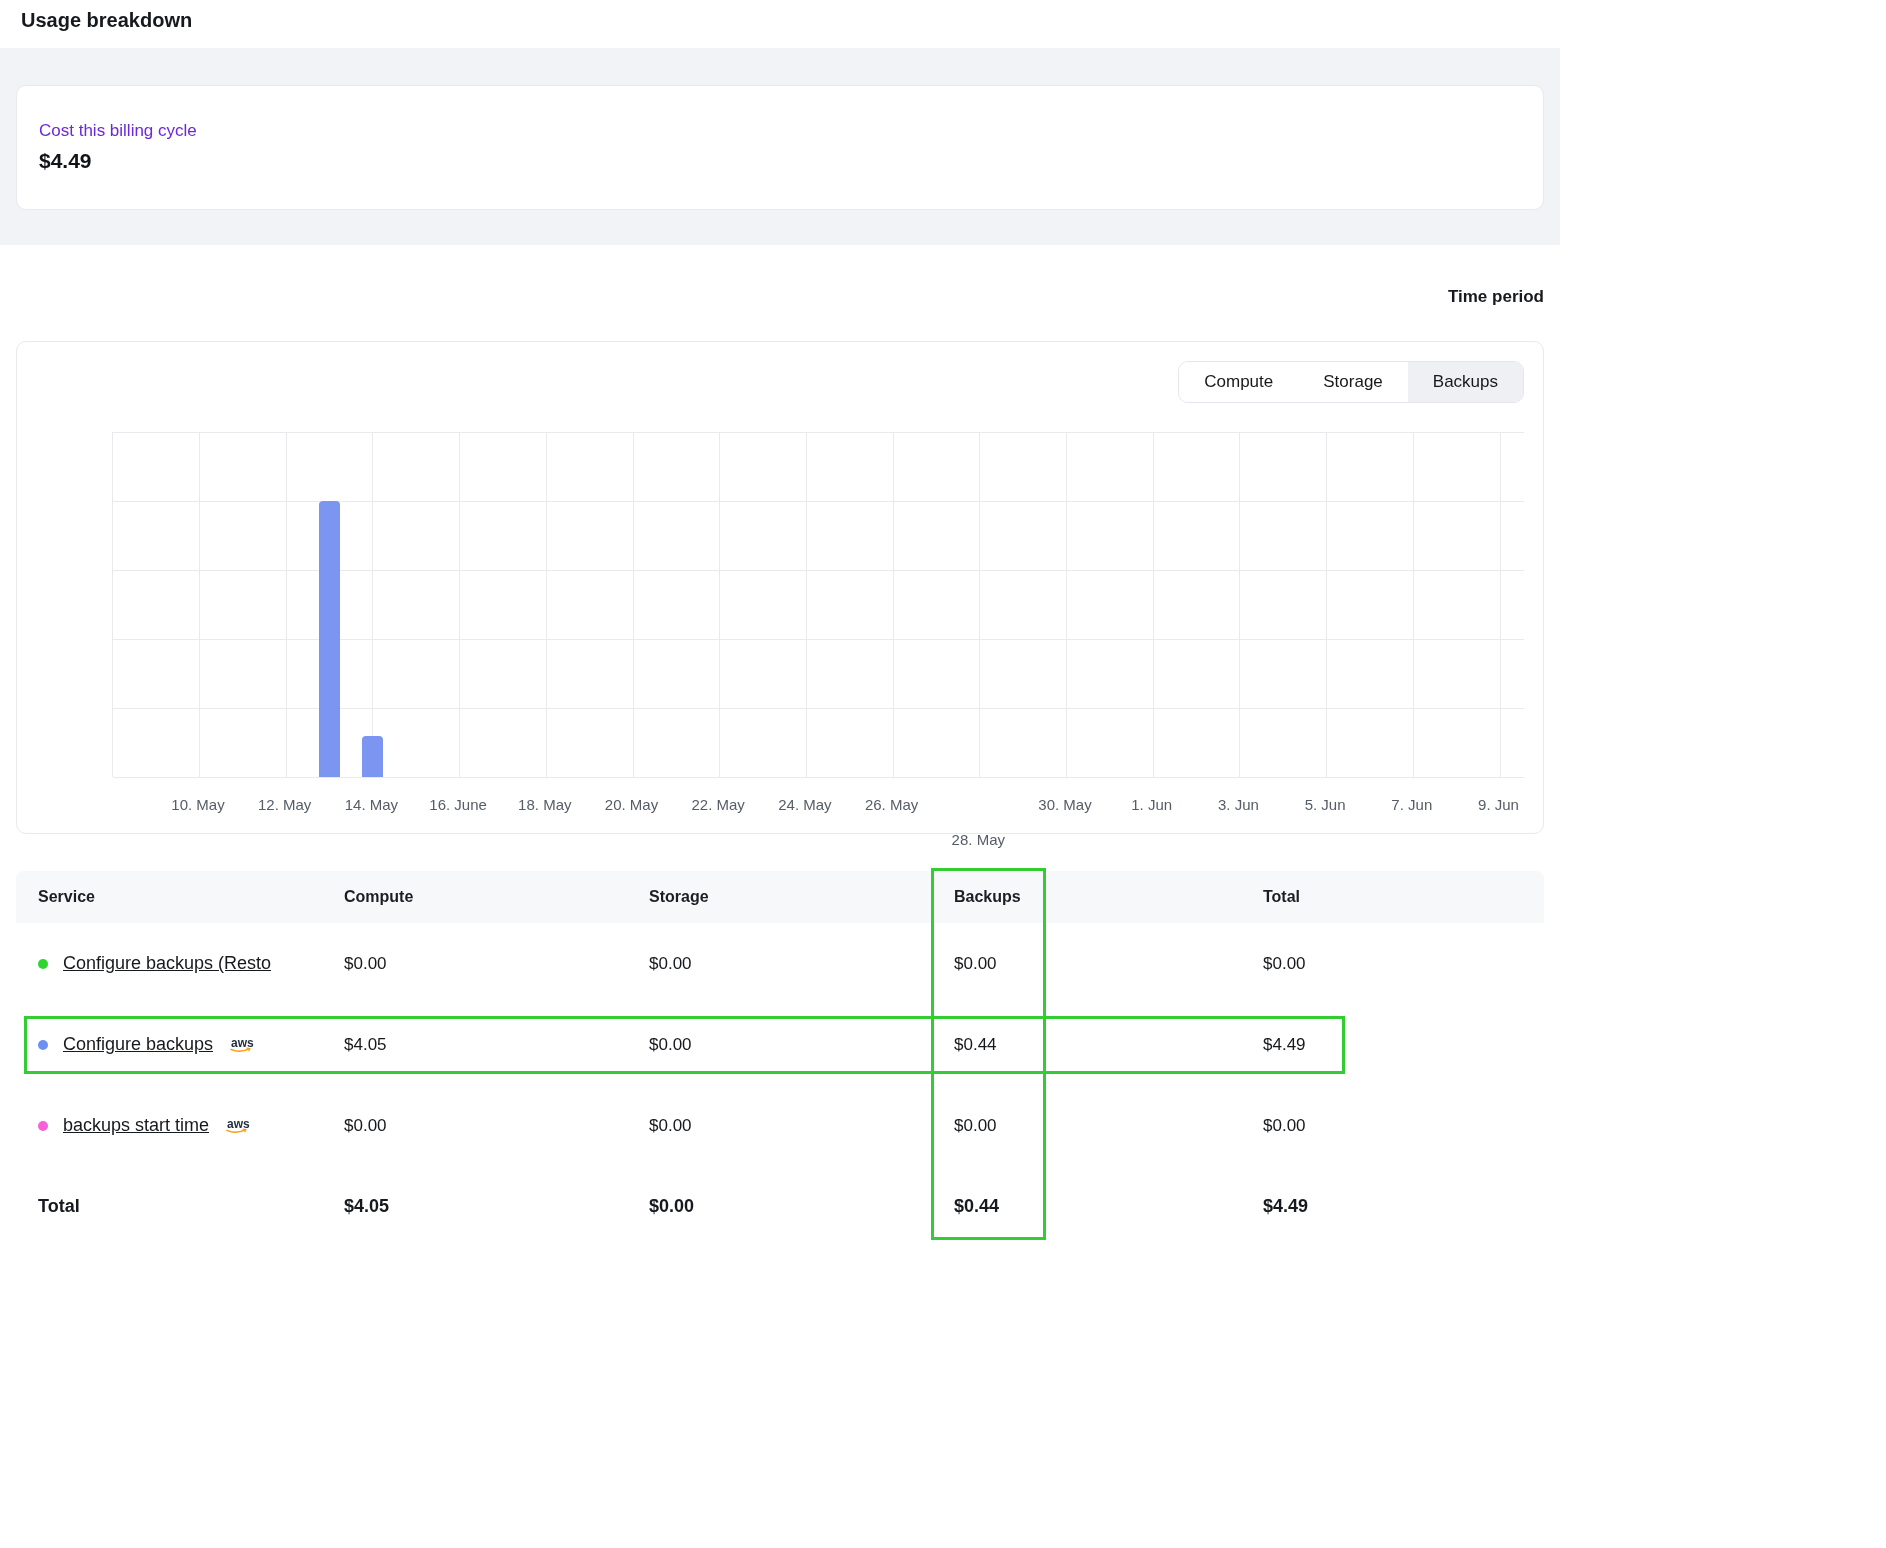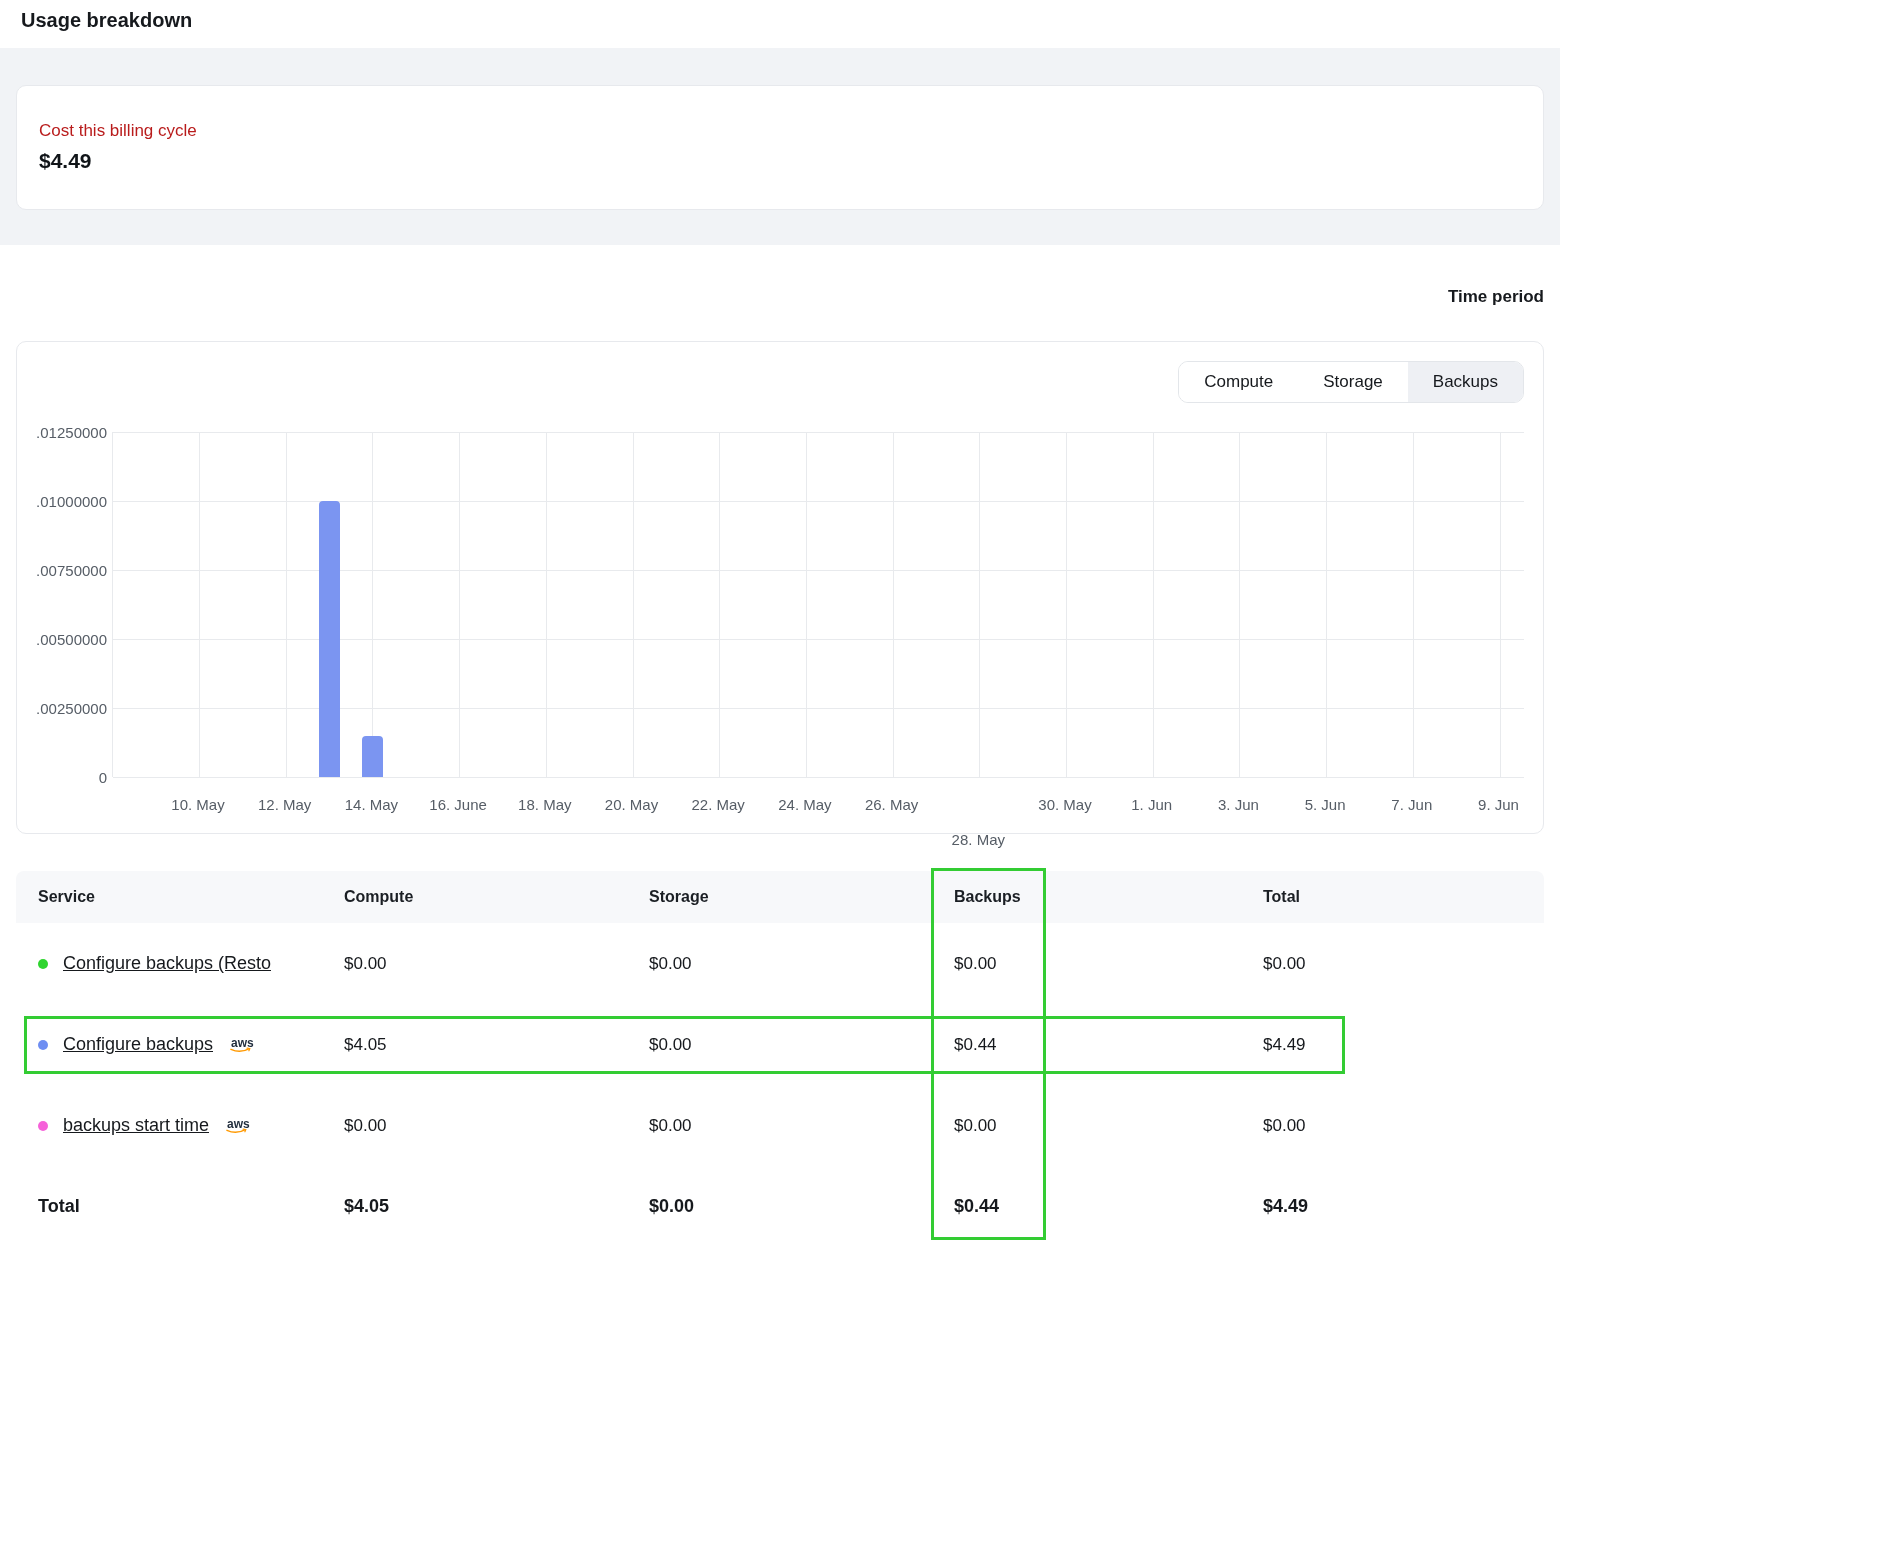--- a/index.html
+++ b/index.html
@@ -10,21 +10,21 @@
     color:#16191d;
     position:relative;
     padding-top:8px;
   }
   .content { width:1560px; position:relative; }
 
   .page-title { font-size:20px; font-weight:700; line-height:24px; padding-left:21px; }
 
   .cost-band { background:#f1f3f6; margin-top:16px; padding:37px 16px 35px 16px; }
   .cost-card { background:#ffffff; border:1px solid #e7e9ed; border-radius:10px; padding:34px 22px 36px 22px; }
-  .cost-label { font-size:17px; line-height:21px; color:#b91c1c; margin-bottom:7px; }
+  .cost-label { font-size:17px; line-height:21px; color:#6d28d9; margin-bottom:7px; }
   .cost-value { font-size:21px; line-height:25px; font-weight:700; color:#101418; }
 
   .tp-row { display:flex; justify-content:flex-end; align-items:center; gap:31px; margin-top:42px; padding-right:16px; }
   .tp-label { font-size:17px; font-weight:700; }
   .tp-select {
     display:flex; align-items:center; justify-content:space-between;
     width:341px; height:44px; border:1px solid #d8dbe0; background:#f7f8fa;
     border-radius:8px; padding:0 12px 0 17px; font-size:17px; color:#1b1f24;
     cursor:pointer; font-family:inherit;
   }
@@ -76,28 +76,20 @@
 
   <div class="tp-row">
     <span class="tp-label">Time period</span>
   </div>
 
   <div class="chart-card">
     <div class="chart-tabs" id="chart-tabs">
         <button class="tab">Compute</button>
         <button class="tab">Storage</button>
         <button class="tab active">Backups</button>
-      </div>
-    <div class="y-labels" id="y-labels">
-        <div class="y-label" style="top: 0px;">.01250000</div>
-        <div class="y-label" style="top: 69px;">.01000000</div>
-        <div class="y-label" style="top: 138px;">.00750000</div>
-        <div class="y-label" style="top: 207px;">.00500000</div>
-        <div class="y-label" style="top: 276px;">.00250000</div>
-        <div class="y-label" style="top: 345px;">0</div>
       </div>
     <div class="plot" id="plot">
         <div class="gridline-h" style="top: 0px;"></div>
         <div class="gridline-h" style="top: 69px;"></div>
         <div class="gridline-h" style="top: 138px;"></div>
         <div class="gridline-h" style="top: 207px;"></div>
         <div class="gridline-h" style="top: 276px;"></div>
         <div class="gridline-h" style="top: 345px;"></div>
         <div class="gridline-v" style="left: 86px;"></div>
         <div class="gridline-v" style="left: 172.7px;"></div>

